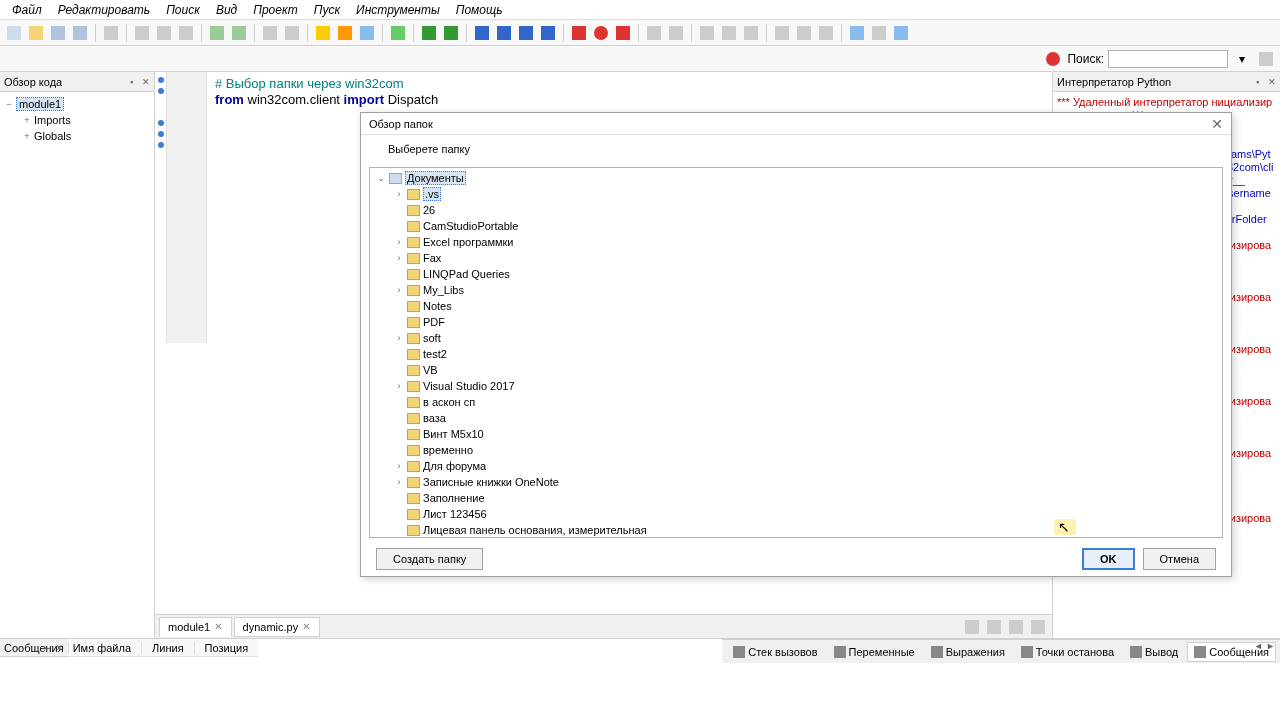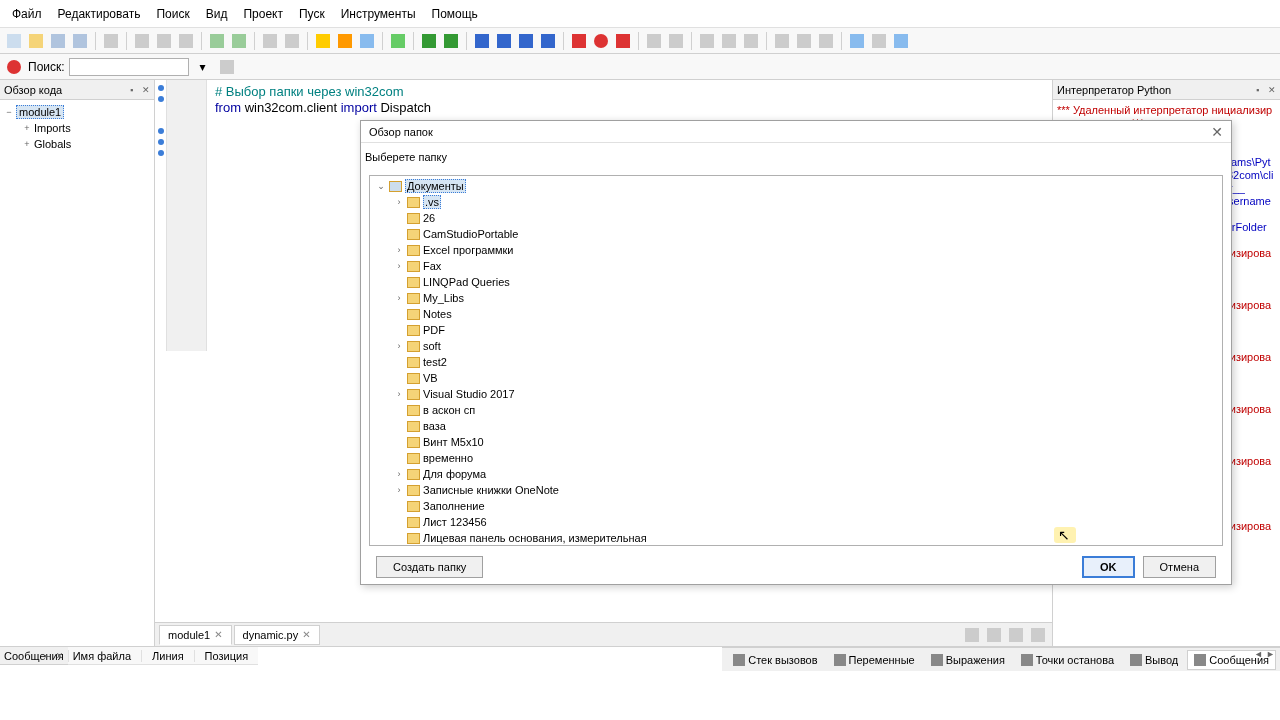--- a/index.html
+++ b/index.html
@@ -1,44 +1,44 @@
 <!DOCTYPE html>
 <html><head>
 <meta charset="utf-8">
 <style>
 * { box-sizing: border-box; margin: 0; padding: 0; font-family: "Segoe UI", Tahoma, sans-serif; }
 body { width: 1280px; height: 720px; overflow: hidden; background: #fff; font-size: 12px; color: #000; }
 
-.menubar { height: 28px; display: flex; align-items: center; padding: 0 4px; background: #fff; border-bottom: 1px solid #e0e0e0; }
+.menubar { height: 20px; display: flex; align-items: center; padding: 0 4px; background: #fff; border-bottom: 1px solid #e0e0e0; font-style: italic; }
 .menubar span { padding: 2px 8px; cursor: default; }
 
 .toolbar { height: 26px; display: flex; align-items: center; padding: 2px 4px; background: #f8f8f8; border-bottom: 1px solid #d0d0d0; gap: 2px; }
 .tb-btn { width: 20px; height: 20px; display: flex; align-items: center; justify-content: center; border: 1px solid transparent; }
 .tb-sep { width: 1px; height: 18px; background: #d0d0d0; margin: 0 3px; }
 .tb-icon { width: 14px; height: 14px; }
 
-.search-row { height: 26px; display: flex; align-items: center; padding: 2px 4px; background: #f8f8f8; border-bottom: 1px solid #d0d0d0; gap: 4px; }
+.search-row { height: 26px; display: flex; align-items: center; padding: 2px 4px; background: #f8f8f8; border-bottom: 1px solid #d0d0d0; gap: 4px; justify-content: flex-end; }
 .search-row input { width: 120px; height: 18px; border: 1px solid #b0b0b0; padding: 0 2px; font-size: 11px; }
 
 .main { display: flex; height: 566px; position: relative; }
 
 .left-panel { width: 155px; border-right: 1px solid #d0d0d0; display: flex; flex-direction: column; }
 .panel-header { height: 20px; background: #f0f0f0; border-bottom: 1px solid #d0d0d0; display: flex; align-items: center; padding: 0 4px; font-size: 11px; position: relative; }
 .panel-header .controls { position: absolute; right: 2px; display: flex; gap: 2px; }
 .tree { padding: 4px; font-size: 11px; }
 .tree-item { display: flex; align-items: center; height: 16px; gap: 2px; }
 .tree-item.indented { padding-left: 18px; }
 .tree-toggle { width: 10px; text-align: center; color: #666; font-size: 9px; }
 .tree-sel { background: #d6e5f3; border: 1px dotted #3b7dd8; padding: 0 2px; }
 
 .center { flex: 1; display: flex; flex-direction: column; position: relative; }
 .gutter { width: 40px; background: #f0f0f0; border-right: 1px solid #e0e0e0; }
 .code-area { display: flex; flex: 1; }
 .code-text { padding: 4px 8px; font-family: Consolas, monospace; font-size: 13px; line-height: 16px; white-space: pre; }
-.code-text .kw { color: #0000a0; font-weight: normal; }
+.code-text .kw { color: #0000a0; font-weight: bold; }
 .code-text .cm { color: #008080; }
 .bp-col { width: 12px; background: #fff; border-right: 1px solid #e0e0e0; }
 .bp-dot { width: 6px; height: 6px; background: #3b7dd8; border-radius: 50%; margin: 5px auto; }
 
 .tabs-row { height: 24px; background: #f0f0f0; border-top: 1px solid #d0d0d0; display: flex; align-items: center; padding: 0 4px; gap: 2px; }
 .tab { height: 20px; padding: 0 8px; display: flex; align-items: center; gap: 4px; background: #fff; border: 1px solid #d0d0d0; font-size: 11px; }
 .tab.active { background: #fff; border-bottom: 1px solid #fff; }
 .tab-x { font-size: 10px; color: #888; }
 
 .right-panel { width: 228px; border-left: 1px solid #d0d0d0; display: flex; flex-direction: column; }
@@ -55,21 +55,21 @@
 .msg-cols span { padding: 0 10px; border-left: 1px solid #e0e0e0; }
 .bottom-tabs { height: 24px; background: #f0f0f0; border-top: 1px solid #d0d0d0; display: flex; align-items: center; padding: 0 4px; gap: 2px; }
 .btab { height: 20px; padding: 0 6px; display: flex; align-items: center; gap: 3px; font-size: 11px; border: 1px solid transparent; }
 .btab.active { background: #fff; border: 1px solid #d0d0d0; }
 .btab-icon { width: 12px; height: 12px; background: #888; }
 
 
 .dialog { position: absolute; left: 205px; top: 40px; width: 872px; height: 465px; background: #fff; border: 1px solid #a0a0a0; box-shadow: 2px 2px 8px rgba(0,0,0,0.2); z-index: 100; display: flex; flex-direction: column; }
 .dlg-title { height: 22px; background: #fff; border-bottom: 1px solid #e0e0e0; display: flex; align-items: center; padding: 0 8px; font-size: 11px; }
 .dlg-title .x { margin-left: auto; font-size: 14px; color: #666; cursor: pointer; }
-.dlg-prompt { padding: 8px 4px; font-size: 11px; }
+.dlg-prompt { padding: 8px 27px; font-size: 11px; }
 .dlg-tree-wrap { flex: 1; margin: 4px 8px; border: 1px solid #b0b0b0; overflow-y: scroll; position: relative; }
 .dlg-tree { padding: 2px; font-size: 11px; }
 .dlg-row { display: flex; align-items: center; height: 16px; gap: 3px; }
 .dlg-row .tg { width: 10px; text-align: center; color: #666; font-size: 9px; cursor: pointer; }
 .dlg-row .fld { width: 13px; height: 11px; background: #f5d478; border: 1px solid #d4a030; }
 .dlg-row .sel { background: #d6e5f3; border: 1px dotted #3b7dd8; padding: 0 1px; }
 .dlg-row.l1 { padding-left: 4px; }
 .dlg-row.l2 { padding-left: 22px; }
 .dlg-btns { height: 34px; display: flex; align-items: center; padding: 0 15px; gap: 8px; }
 .dlg-btn { height: 22px; padding: 0 16px; background: #f0f0f0; border: 1px solid #a0a0a0; font-size: 11px; cursor: pointer; }

